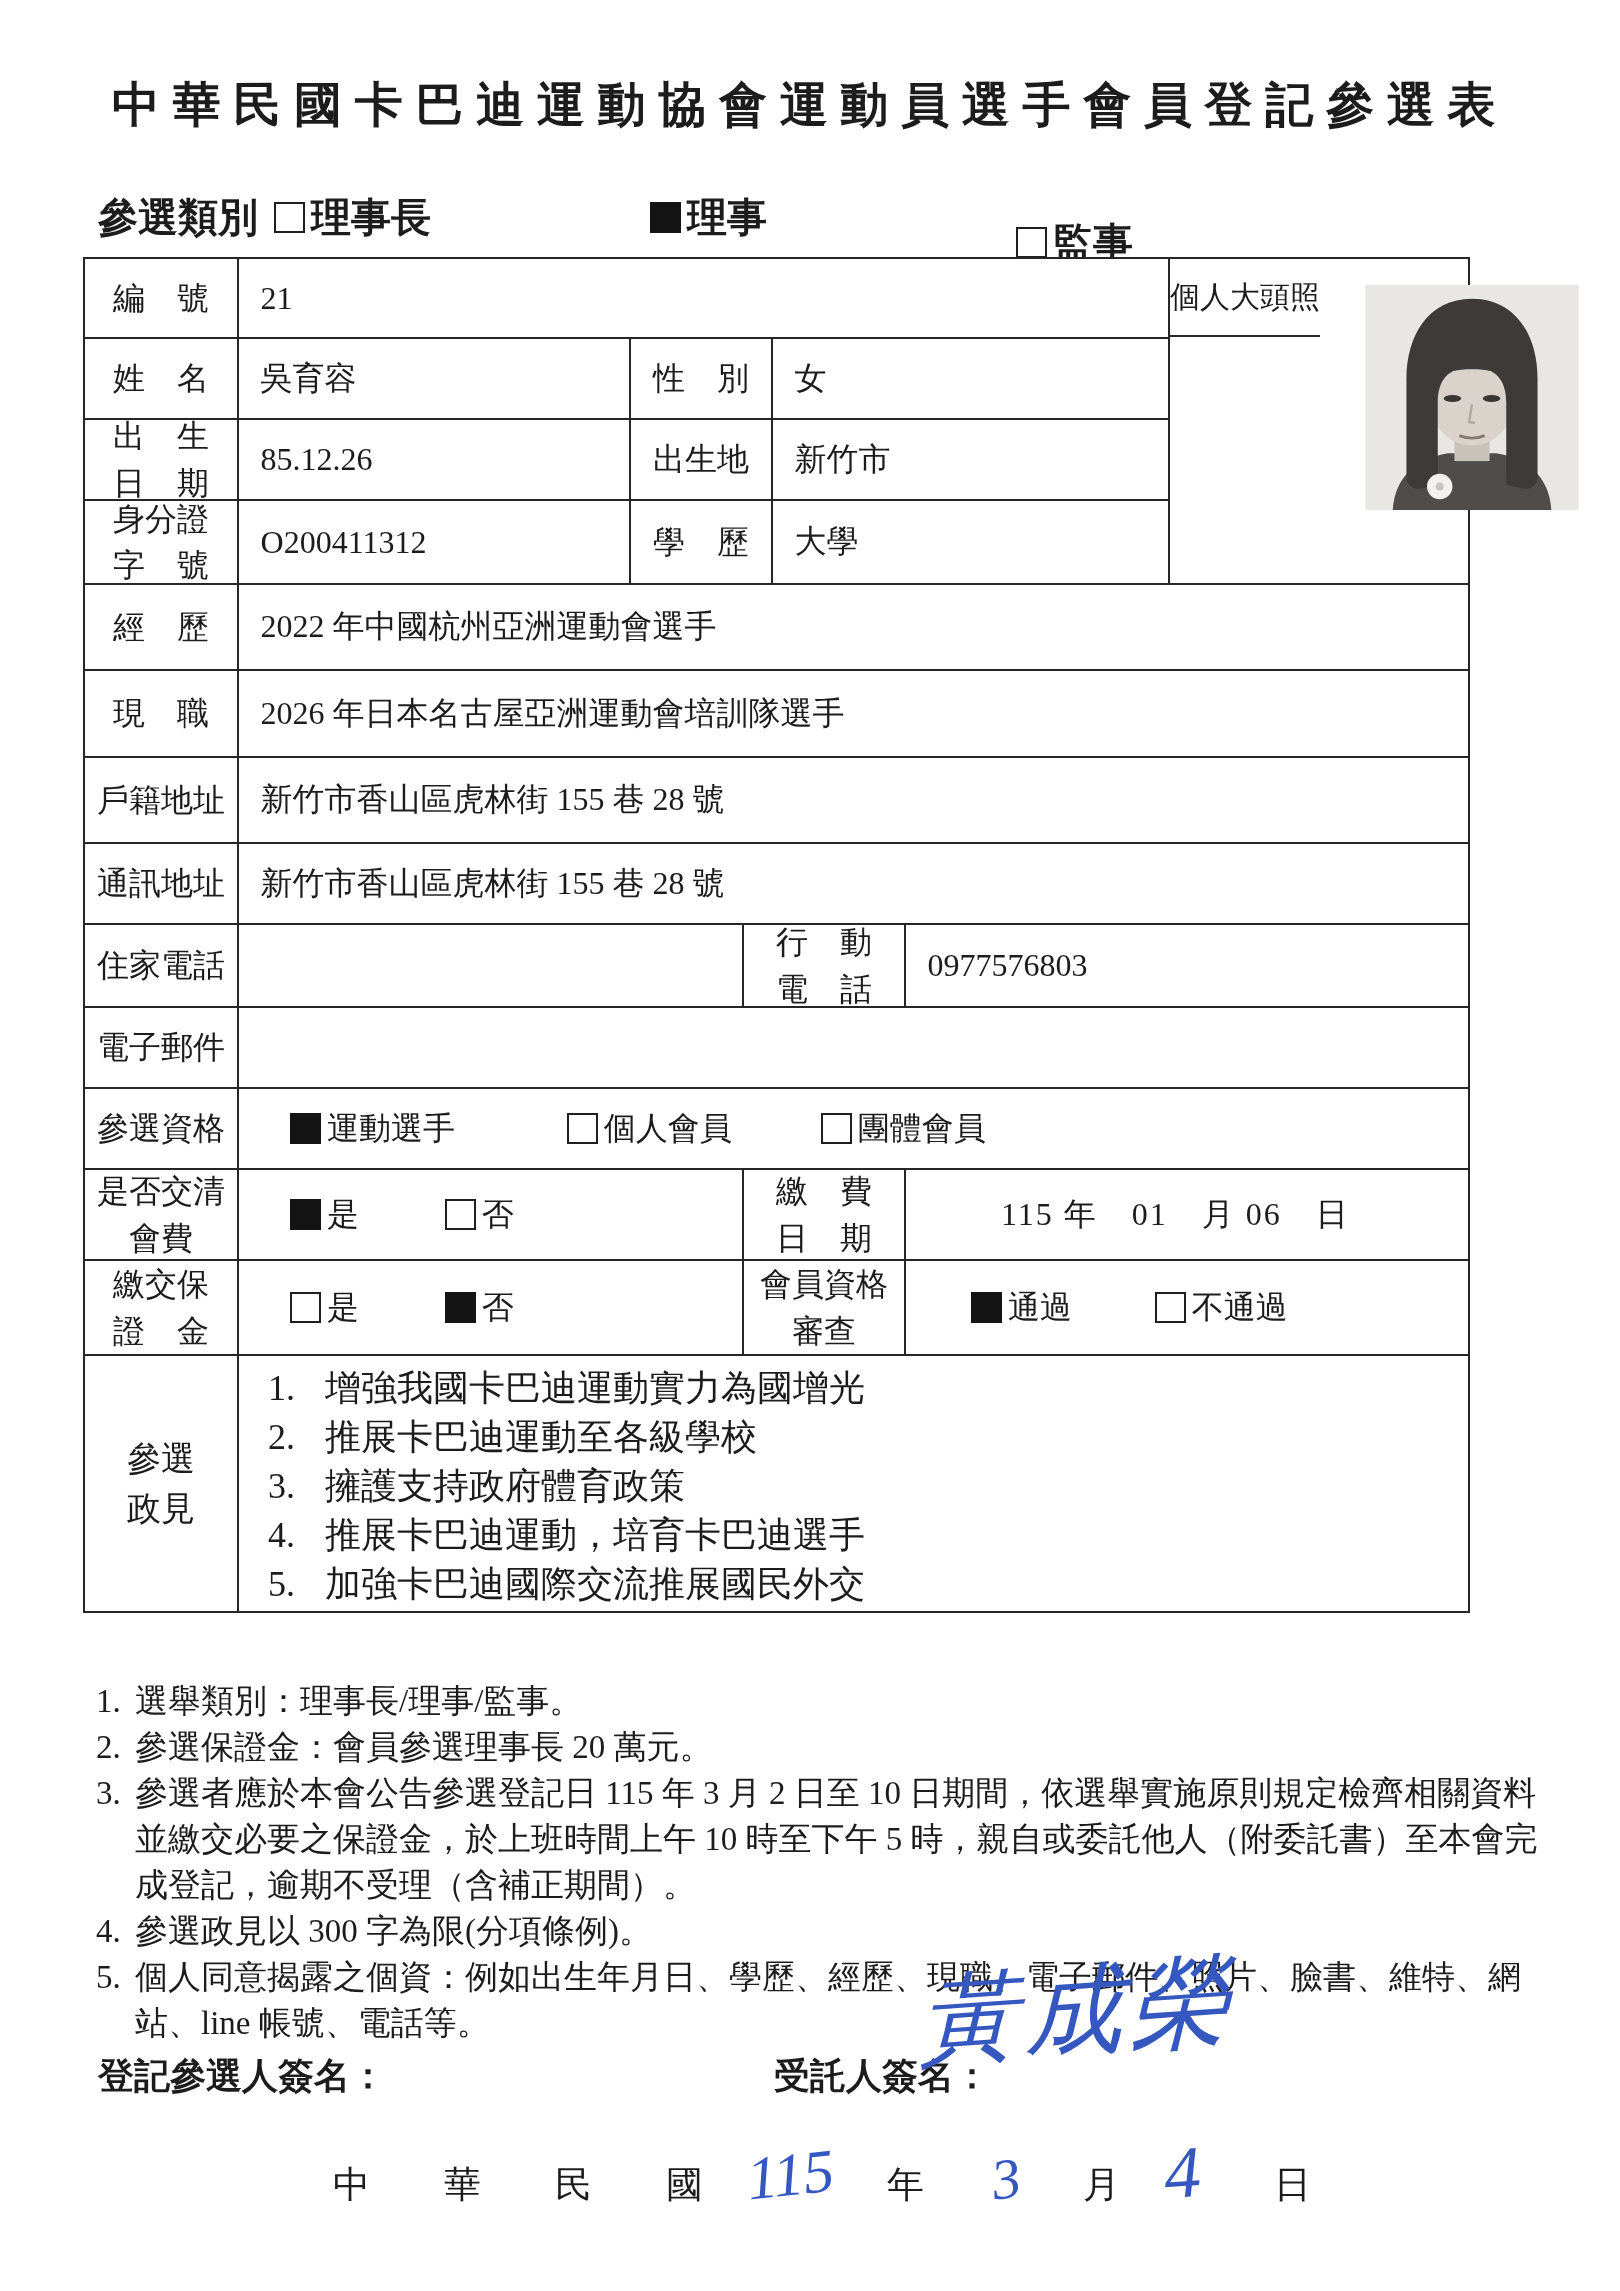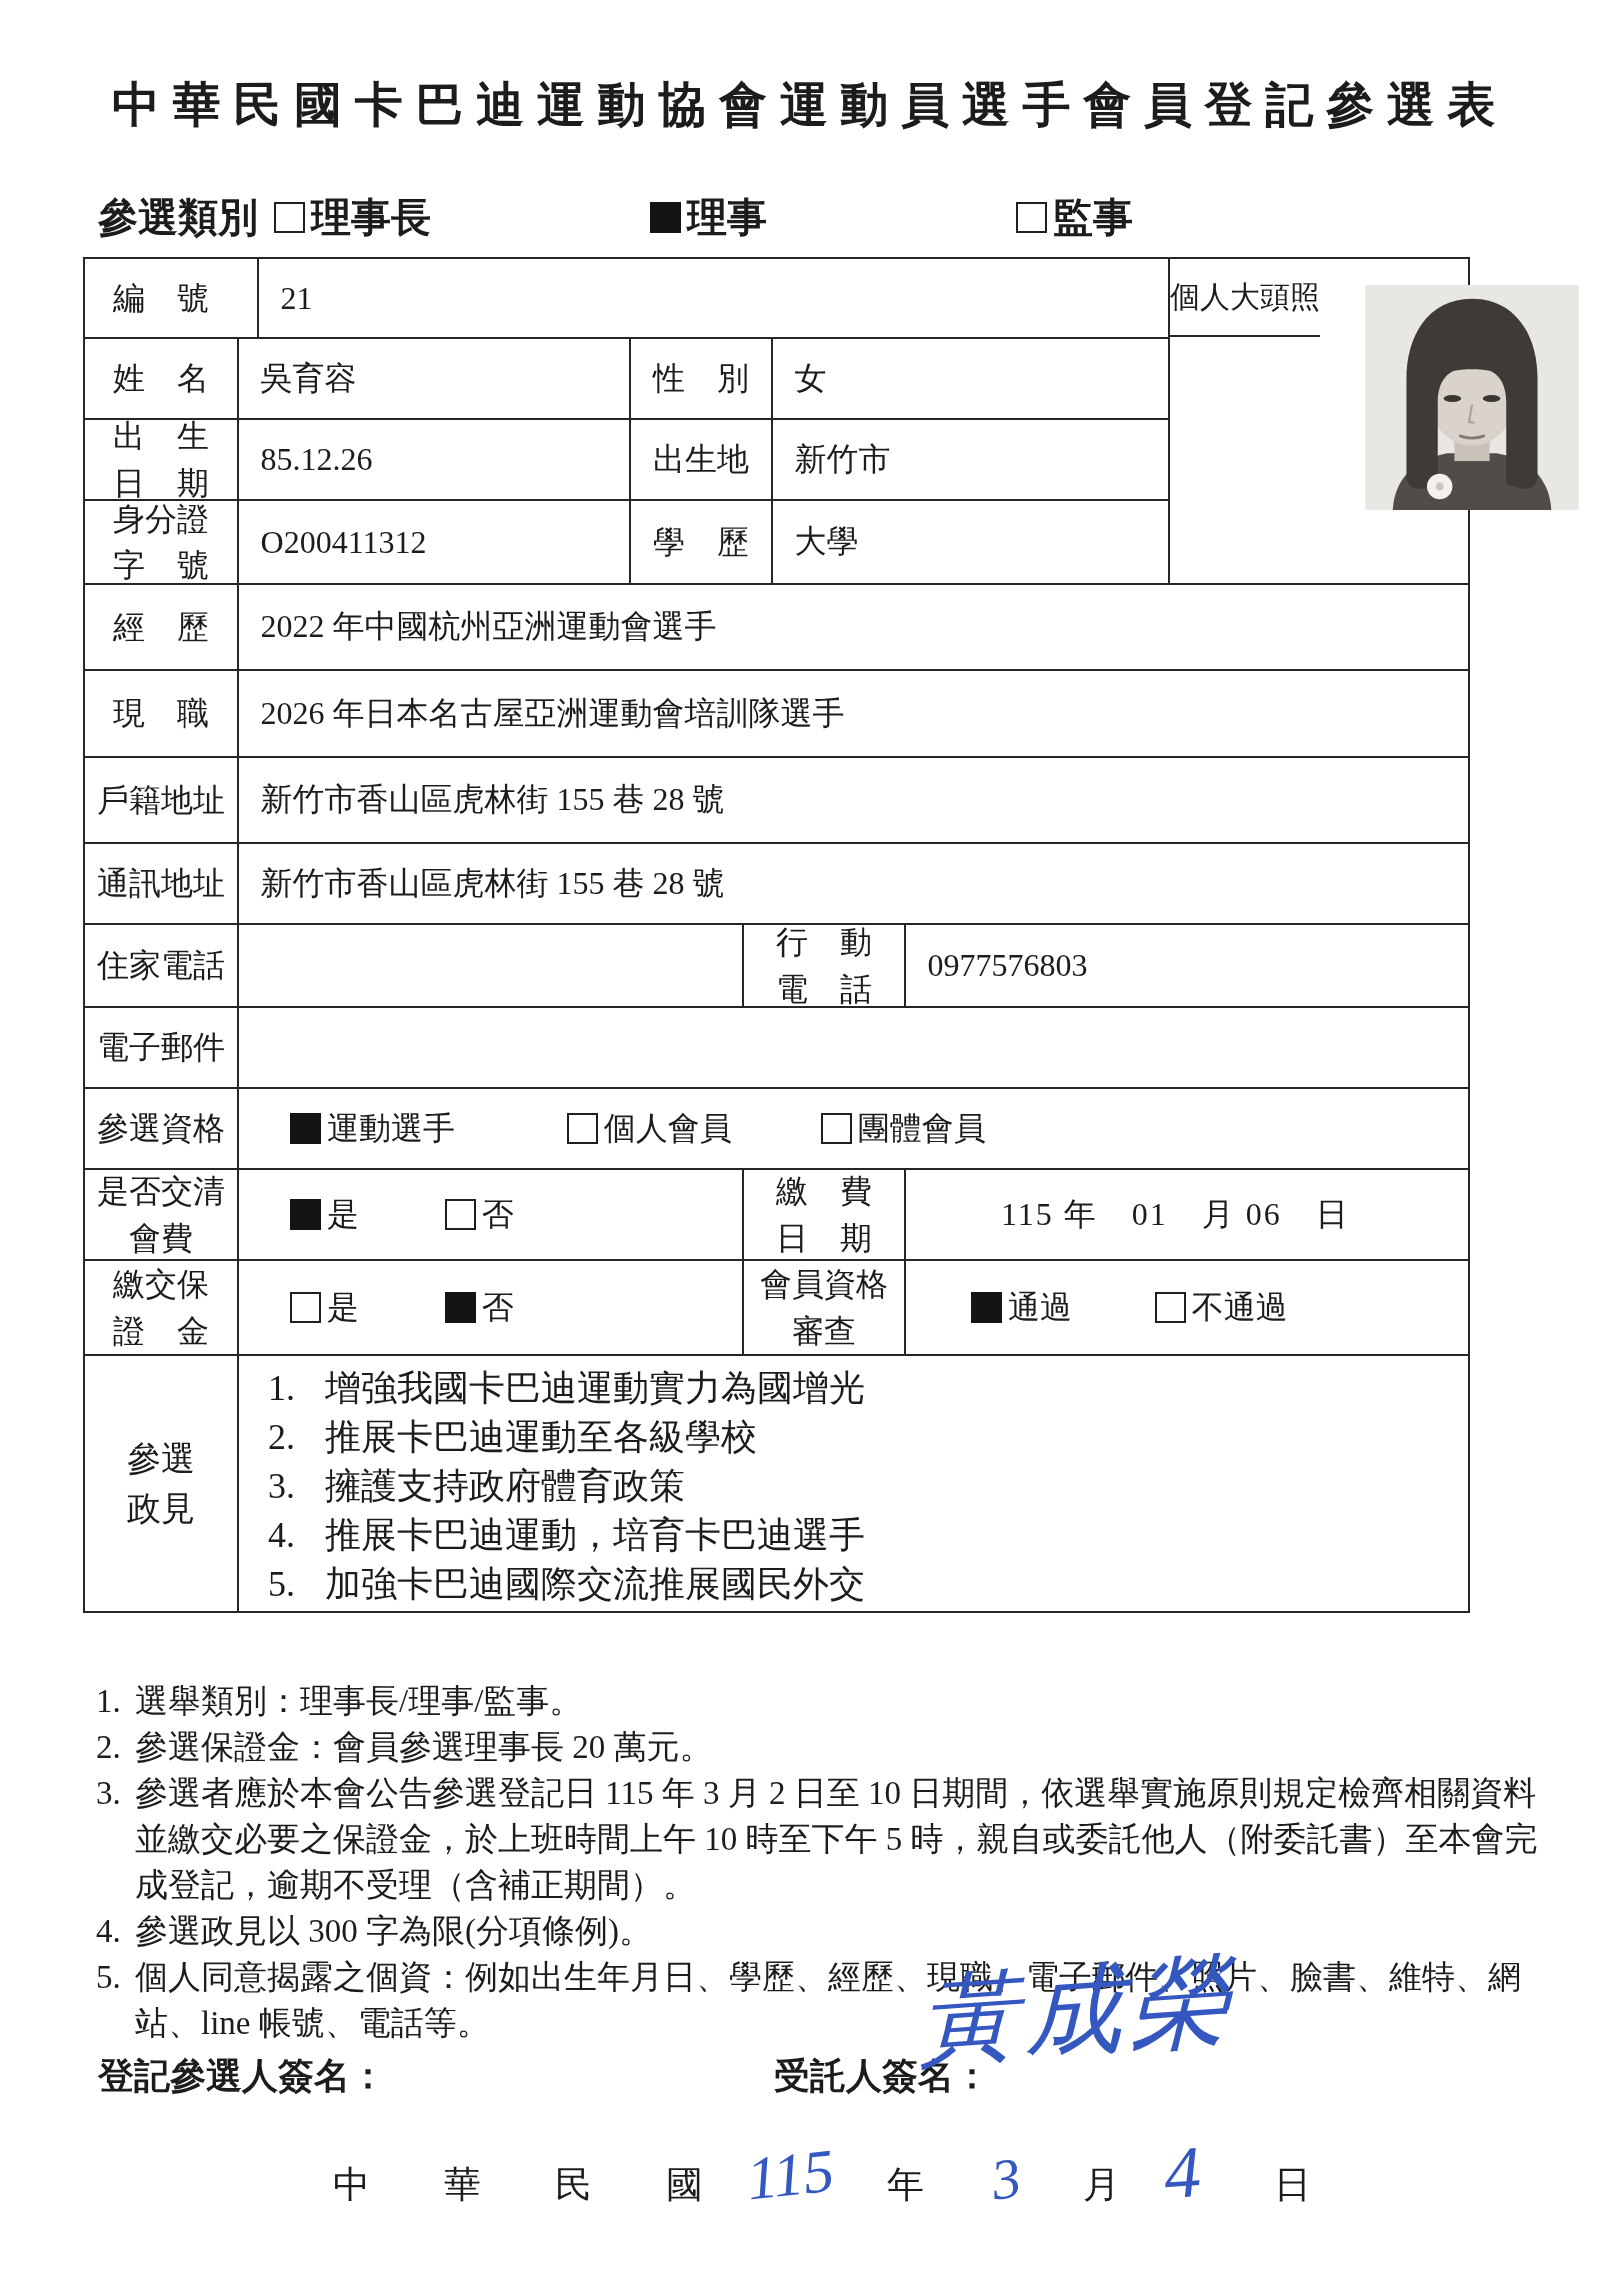--- a/index.html
+++ b/index.html
@@ -16,34 +16,34 @@
     text-align:center;font-size:48px;font-weight:600;
     letter-spacing:12.7px;white-space:nowrap;
   }
 
   
   .category-row{position:absolute;top:188px;left:98px;width:1441px;height:49px;font-size:40px;font-weight:600;}
   .category-label{position:absolute;left:0;top:2px;}
   .cat-opt{position:absolute;top:2px;display:flex;align-items:center;gap:5.9px;font-weight:600;}
   .cat-opt.o0{left:176px;}
   .cat-opt.o1{left:552px;}
-  .cat-opt.o2{left:918px;}
+  .cat-opt.o2{left:918px;margin-top:25px;}
 
   
   .cb{width:31px;height:31px;border:2.9px solid #1f1f1f;box-sizing:border-box;flex:none;background:#fff;}
   .cb.filled{background:#141414;border-color:#141414;}
 
   
   .form-table{
     position:absolute;left:83px;top:257px;width:1387px;
     border:2.9px solid #262626;box-sizing:border-box;background:#fff;
     font-size:32px;
   }
   .trow{display:flex;border-top:2.9px solid #262626;box-sizing:border-box;align-items:stretch;}
-  .trow.first{border-top:none;gap:20px;}
+  .trow.first{border-top:none;}
   .cell{box-sizing:border-box;display:flex;align-items:center;min-width:0;}
   .cell + .cell{border-left:2px solid #262626;}
   .lab{flex:none;justify-content:center;text-align:center;white-space:pre-line;line-height:1.45;}
   .w-lab{width:152px;}
   .val{padding-left:21.6px;}
   .grow{flex:1;}
 
   .top{display:flex;}
   .top-left{width:1083px;flex:none;}
   .photo-col{flex:1;border-left:2px solid #262626;display:flex;flex-direction:row;}

